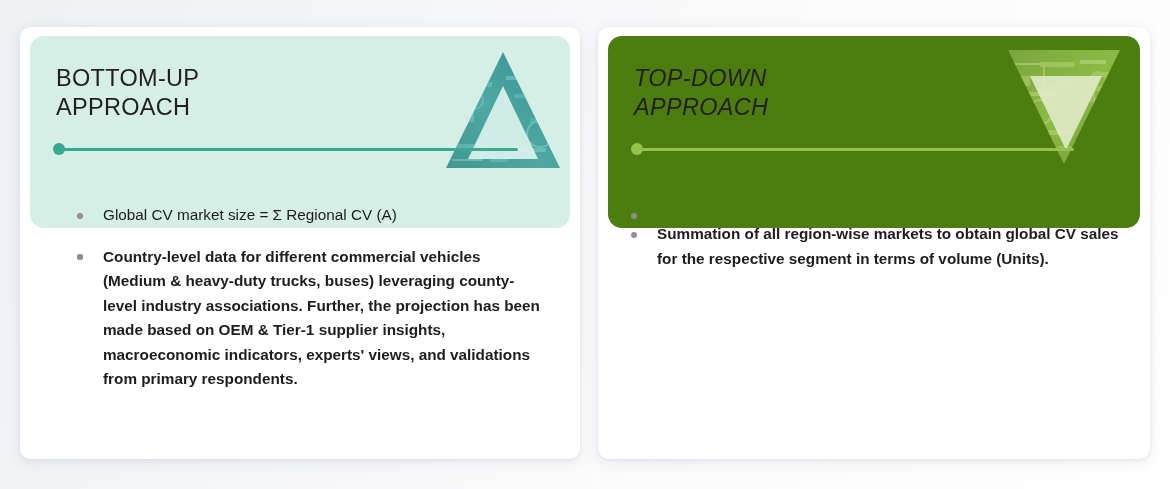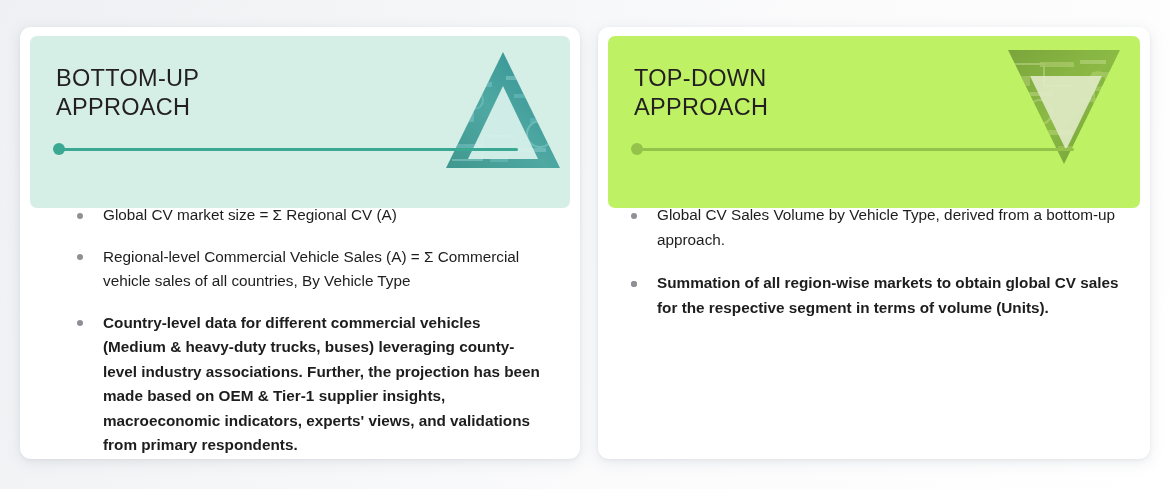--- a/index.html
+++ b/index.html
@@ -14,25 +14,25 @@
   .card{
     position:absolute;top:27px;height:432px;
     background:#ffffff;border-radius:11px;
     box-shadow:0 3px 14px rgba(120,128,145,.16), 0 1px 3px rgba(120,128,145,.10);
     overflow:hidden;
   }
   .card-left{left:20px;width:560px;}
   .card-right{left:598px;width:552px;}
 
   .header{
-    position:absolute;left:10px;right:10px;top:9px;height:172px;
-    border-radius:7px;overflow:hidden;
+    position:absolute;left:10px;right:10px;top:9px;height:192px;
+    border-radius:14px;overflow:hidden;
   }
   .header-left{background:#d5efe6;}
-  .header-right{background:#bef264;}
+  .header-right{background:#4d7c0f;font-style:italic;}
 
   .title{
     position:absolute;left:26px;top:28px;
     font-size:23.5px;line-height:29px;letter-spacing:.3px;
     color:#231f20;white-space:pre-line;font-weight:400;
   }
 
   .rule{position:absolute;left:26px;height:3px;border-radius:2px;}
   .rule-left{top:112px;width:462px;background:#3aa892;}
   .rule-right{top:112px;width:440px;background:#95c24b;}
@@ -105,21 +105,20 @@
       <div class="rule rule-left"></div>
     </div>
 
     <div class="bullets bullets-left">
       <div class="bullet">
         <span class="marker"></span>
         <span>Global CV market size = Σ Regional CV (A)</span>
       </div>
       <div class="bullet">
         <span class="marker"></span>
-        <span>Regional-level Commercial Vehicle Sales (A) = Σ Commercial vehicle sales of all countries, By Vehicle Type</span>
       </div>
       <div class="bullet">
         <span class="marker"></span>
         <span>Country-level data for different commercial vehicles (Medium &amp; heavy-duty trucks, buses) leveraging county-level industry associations. Further, the projection has been made based on OEM &amp; Tier-1 supplier insights, macroeconomic indicators, experts' views, and validations from primary respondents.</span>
       </div>
     </div>
   </div>
 
   <div class="card card-right">
 
@@ -156,24 +155,20 @@
 
       <div class="title">TOP-DOWN
 APPROACH</div>
       <div class="dot dot-right"></div>
       <div class="rule rule-right"></div>
     </div>
 
     <div class="bullets bullets-right">
       <div class="bullet">
         <span class="marker"></span>
-        <span>Global CV Sales Volume by Vehicle Type, derived from a bottom-up approach.</span>
-      </div>
-      <div class="bullet">
-        <span class="marker"></span>
       </div>
       <div class="bullet">
         <span class="marker"></span>
         <span>Summation of all region-wise markets to obtain global CV sales for the respective segment in terms of volume (Units).</span>
       </div>
     </div>
   </div>
 
 </div>
 

